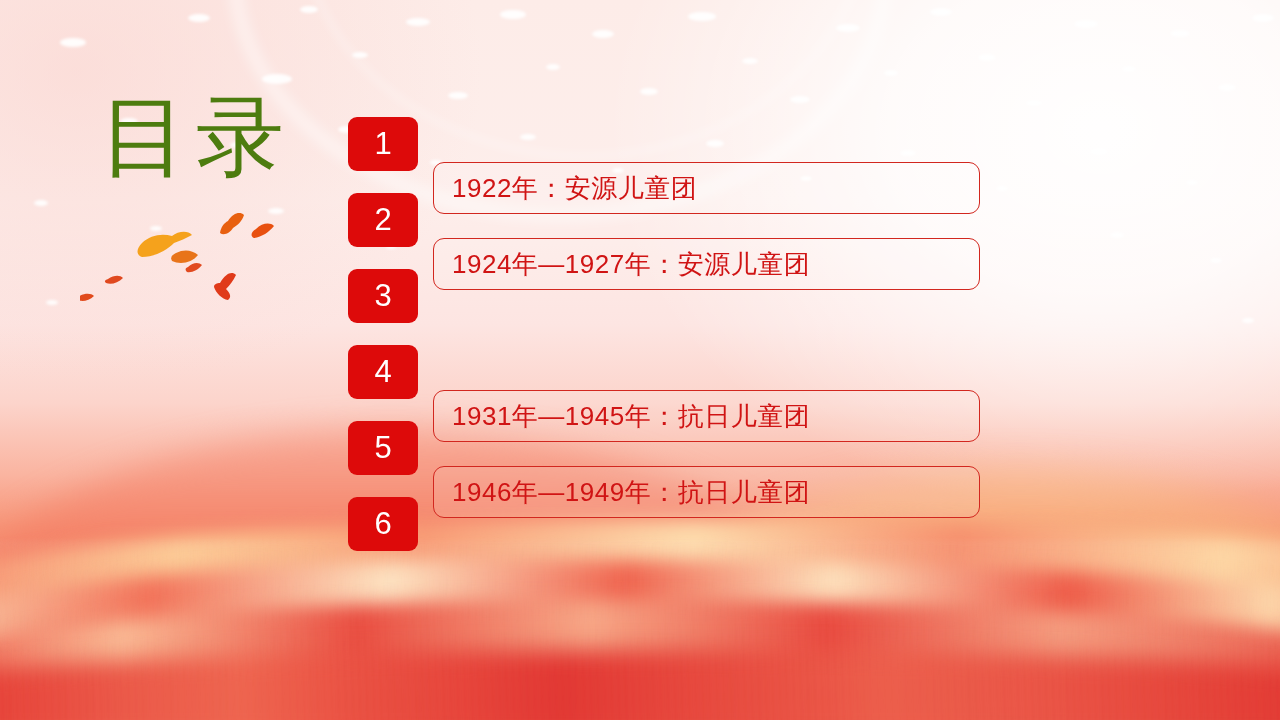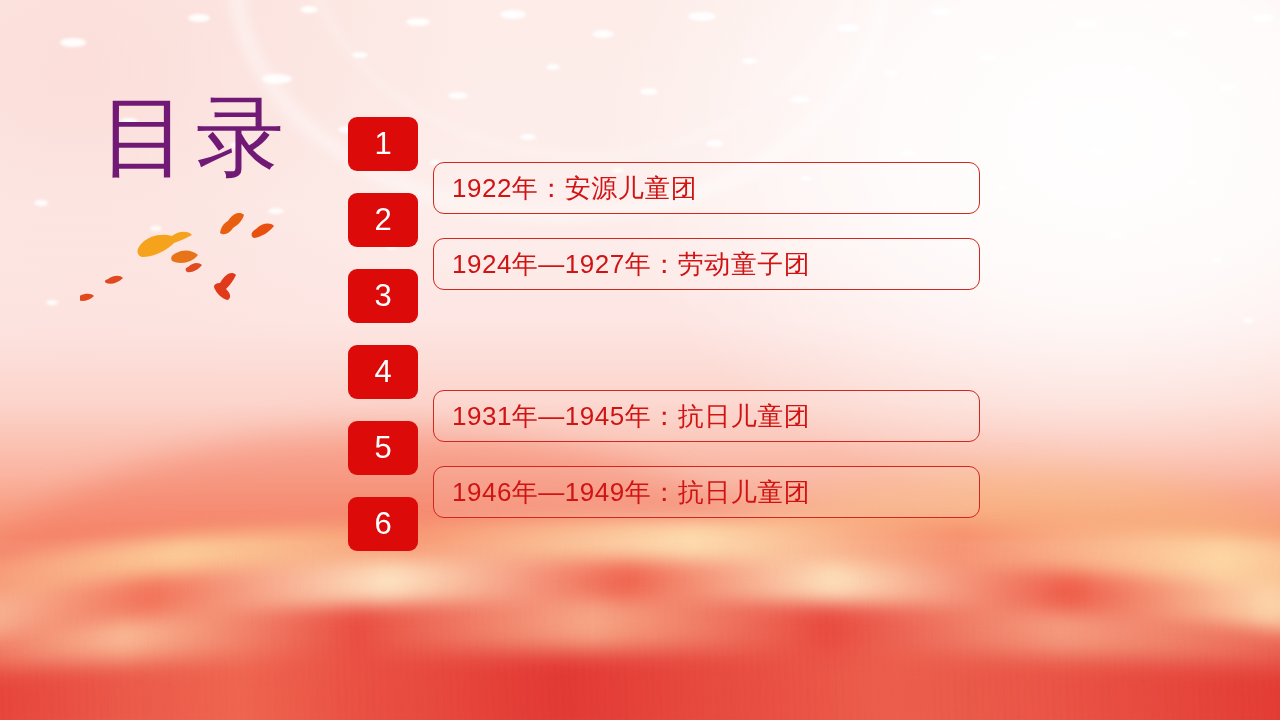--- a/index.html
+++ b/index.html
@@ -168,21 +168,21 @@
 
   
   .title {
     position: absolute;
     left: 100px;
     top: 92px;
     font-family: "Liberation Serif", "DejaVu Serif", serif;
     font-size: 88px;
     line-height: 1.05;
     letter-spacing: 8px;
-    color: #701a75;
+    color: #4d7c0f;
     font-weight: 400;
   }
 
   
   .toc {
     position: absolute;
     left: 348px;
     top: 117px;
     width: 632px;
   }
@@ -331,21 +331,21 @@
     <div class="toc-row">
       <div class="badge">1</div>
       <div class="pill">
         <div class="pill-label">1922年：安源儿童团</div>
       </div>
     </div>
 
     <div class="toc-row">
       <div class="badge">2</div>
       <div class="pill">
-        <div class="pill-label">1924年—1927年：劳动童子团</div>
+        <div class="pill-label">1924年—1927年：安源儿童团</div>
       </div>
     </div>
 
     <div class="toc-row">
       <div class="badge">3</div>
     </div>
 
     <div class="toc-row">
       <div class="badge">4</div>
       <div class="pill">

